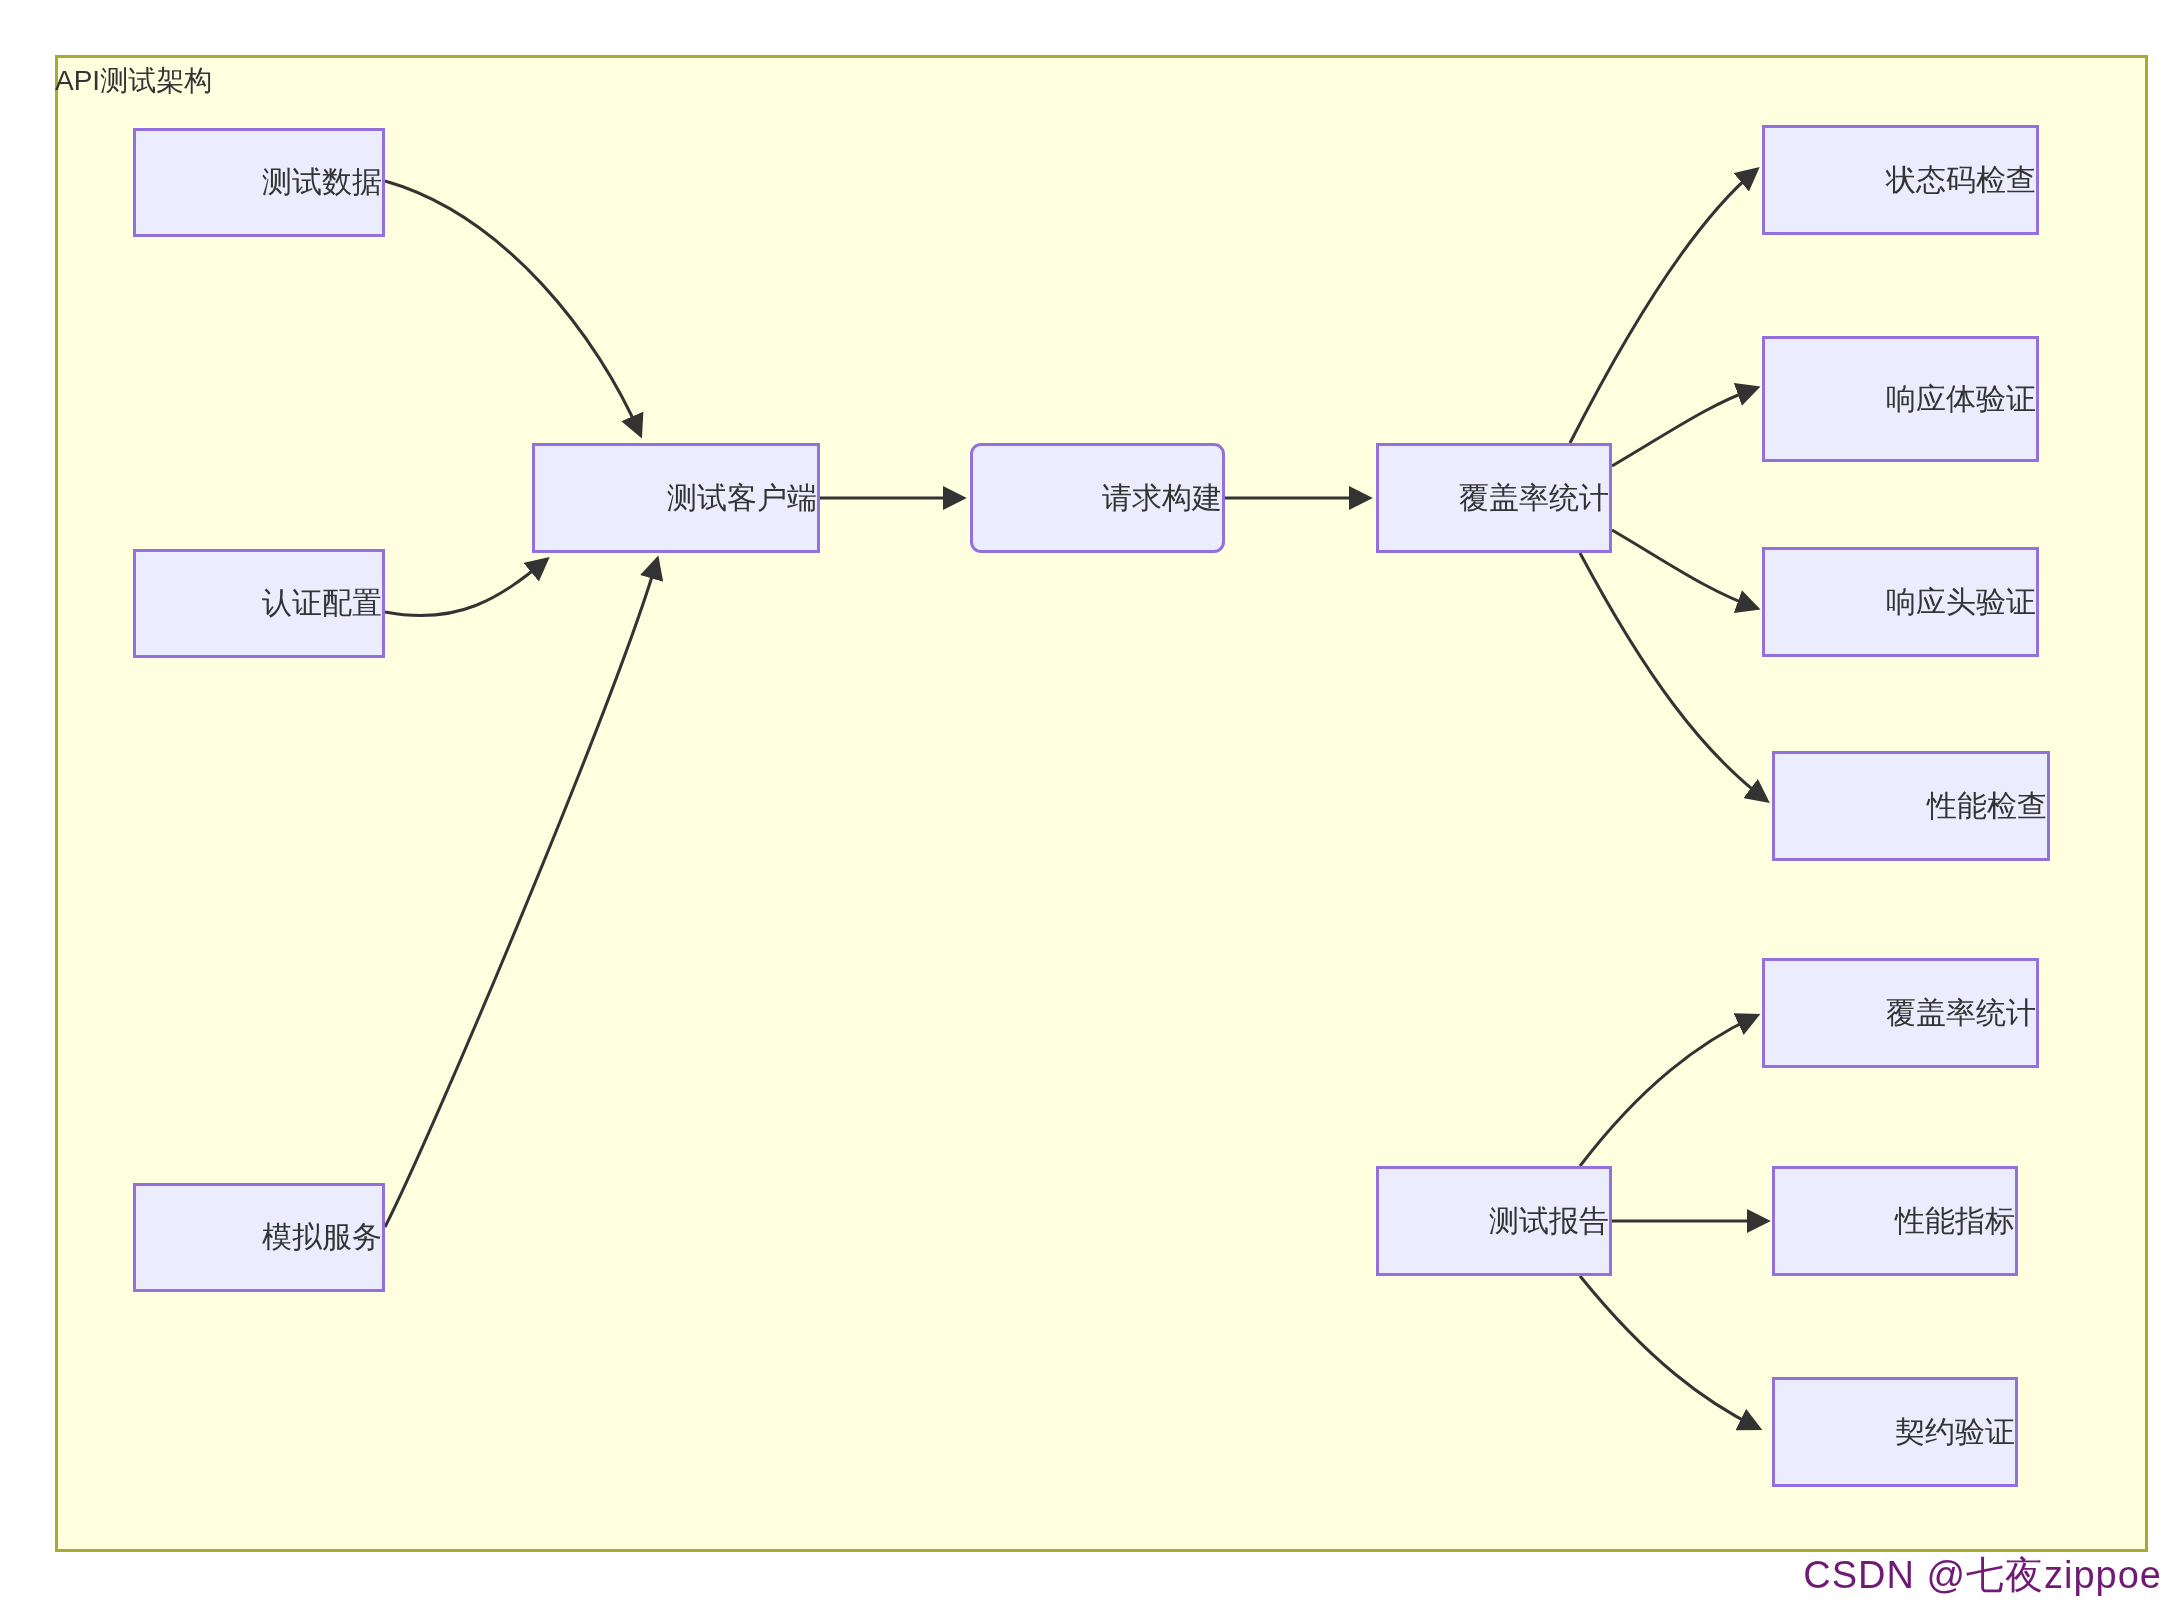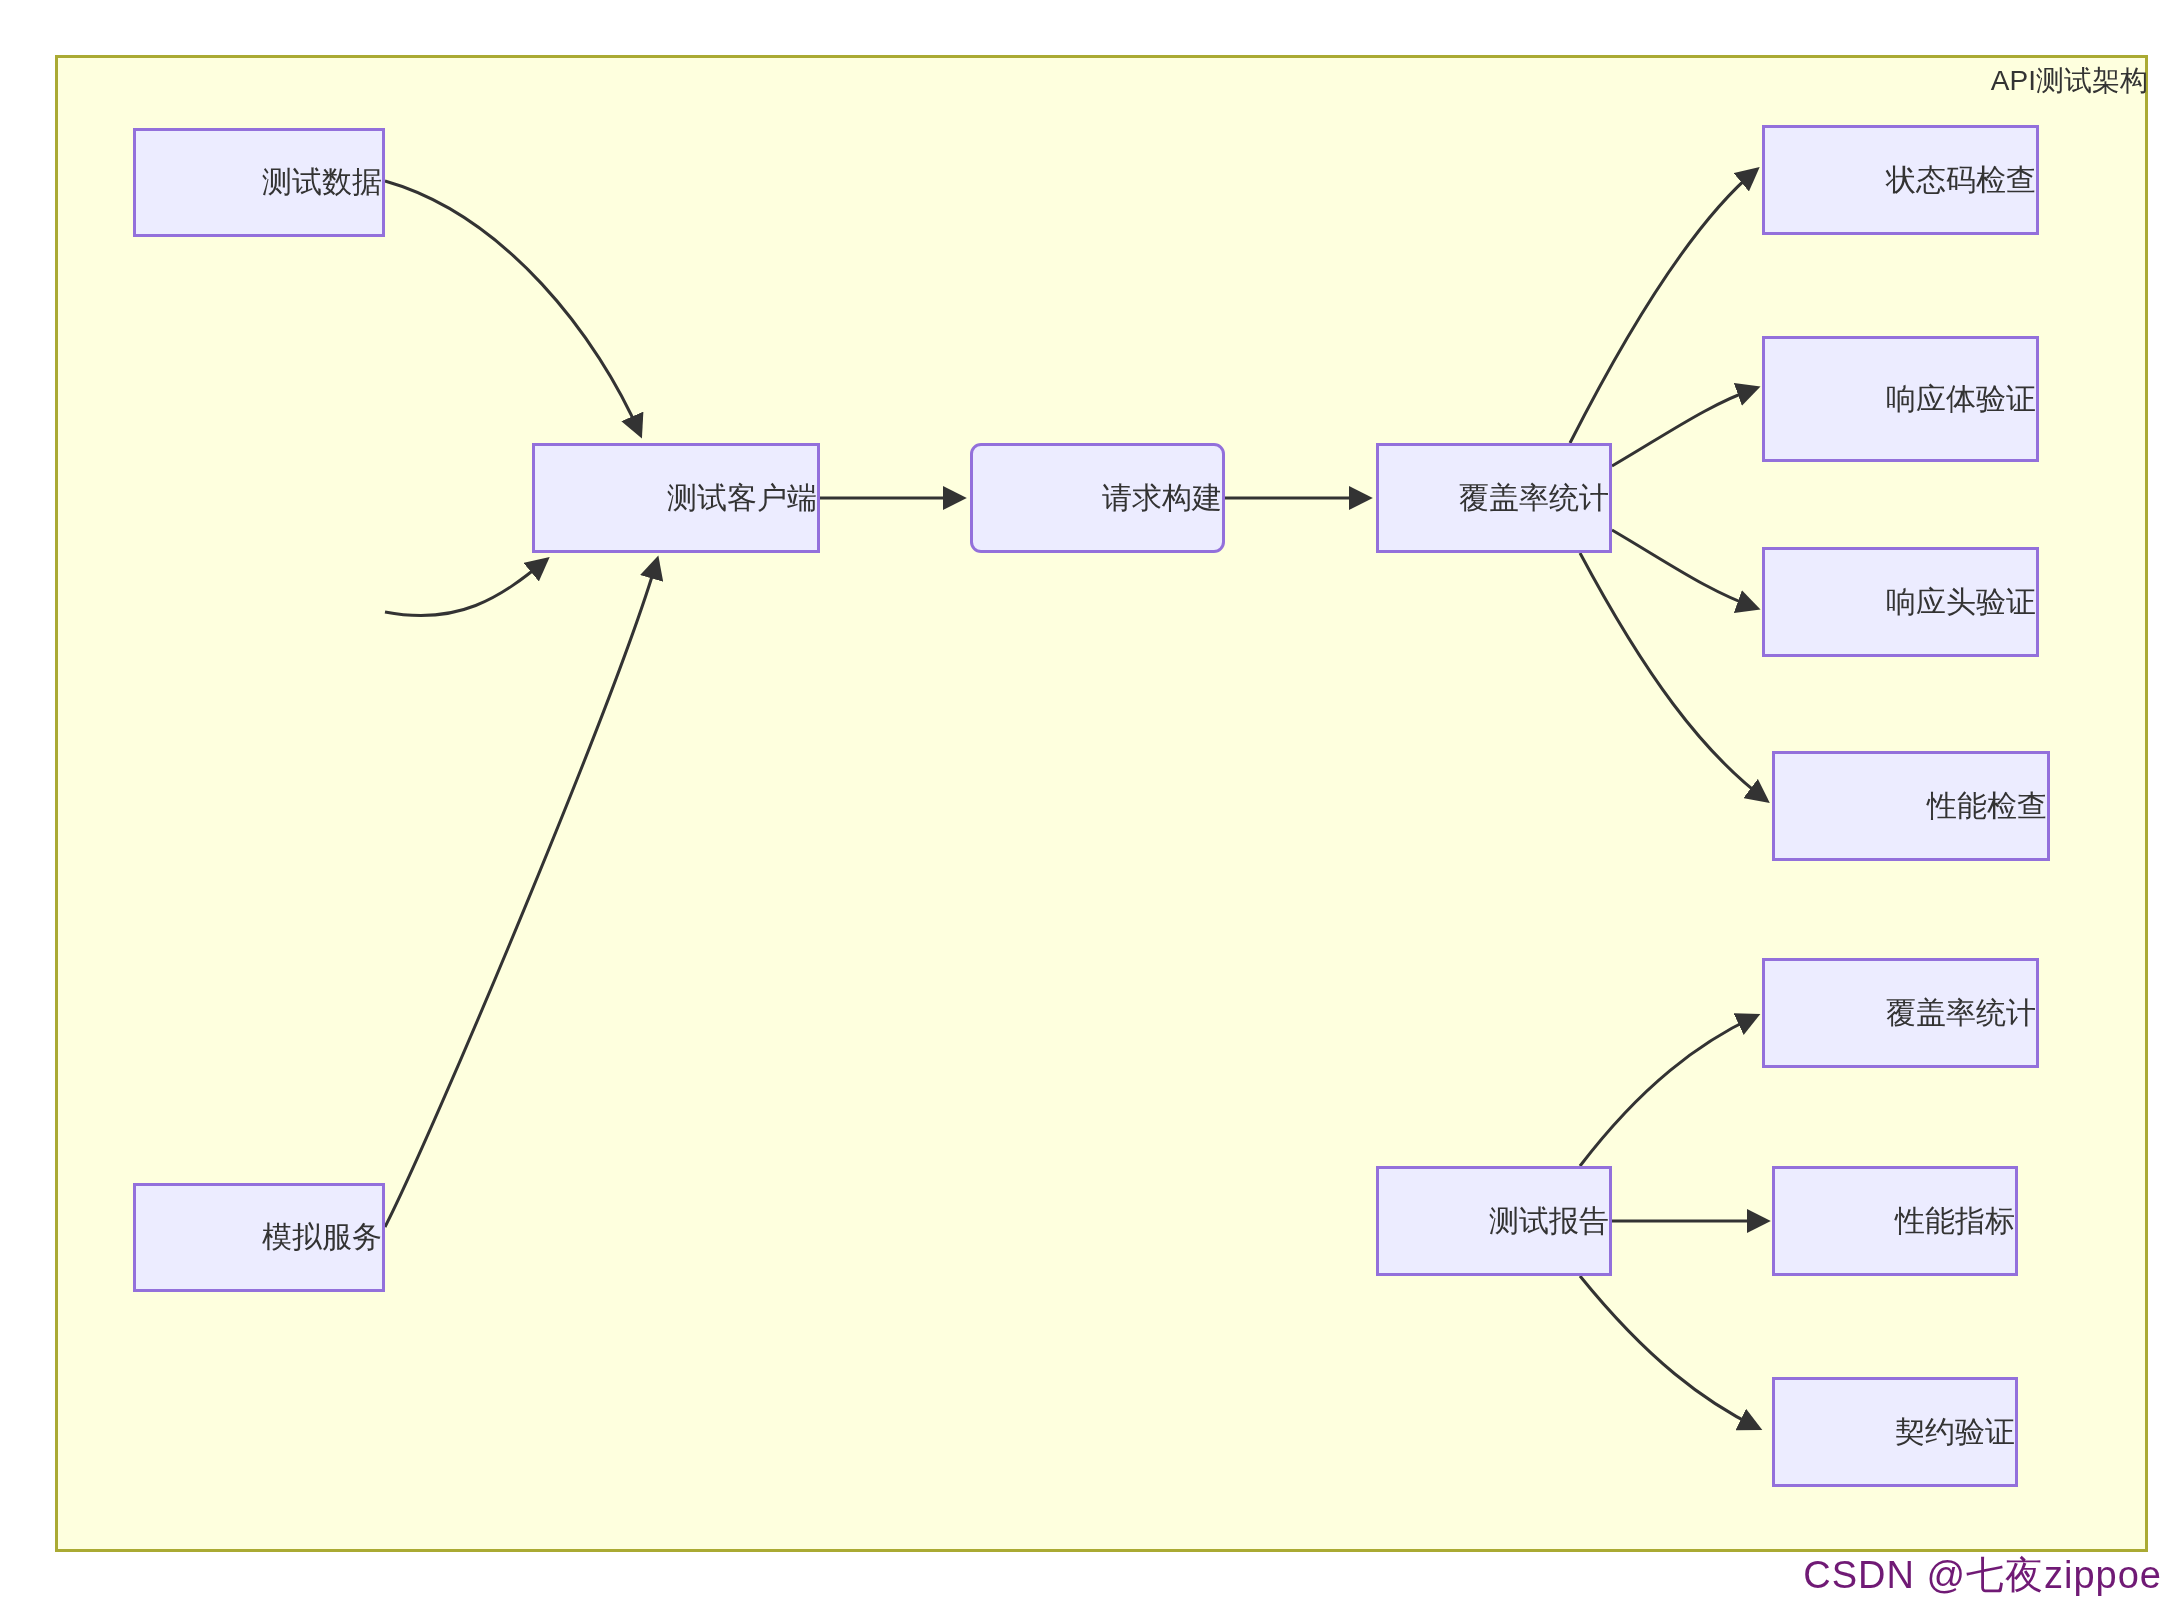--- a/index.html
+++ b/index.html
@@ -18,21 +18,21 @@
     left: 55px; top: 55px;
     width: 2093px; height: 1497px;
     background: #feffde;
     border: 3px solid #aaaa33;
     box-sizing: border-box;
   }
   .diagram-title {
     position: absolute;
     left: 55px; top: 62px;
     width: 2093px;
-    text-align: right;
+    text-align: left;
     font-size: 28px;
     color: #333333;
   }
   .edges-svg {
     position: absolute;
     left: 0; top: 0;
   }
   .edge {
     fill: none;
     stroke: #333333;
@@ -85,20 +85,23 @@
     <path class="edge" d="M 1580 553 C 1645 675, 1702 752, 1766 800" marker-end="url(#arrow)"></path>
     <path class="edge" d="M 1580 1166 C 1642 1085, 1700 1042, 1756 1016" marker-end="url(#arrow)"></path>
     <path class="edge" d="M 1612 1221 L 1766 1221" marker-end="url(#arrow)"></path>
     <path class="edge" d="M 1580 1276 C 1648 1360, 1705 1402, 1758 1428" marker-end="url(#arrow)"></path>
   </svg>
 
   <div class="node" style="left:133px; top:128px; width:252px; height:109px;">
     <span>测试数据</span>
   </div>
 
+  <div class="node" style="left:133px; top:549px; width:252px; height:109px;">
+    <span>认证配置</span>
+  </div>
 
   <div class="node" style="left:133px; top:1183px; width:252px; height:109px;">
     <span>模拟服务</span>
   </div>
 
   <div class="node" style="left:532px; top:443px; width:288px; height:110px;">
     <span>测试客户端</span>
   </div>
 
   <div class="node" style="left:970px; top:443px; width:255px; height:110px;border-radius:11px;">

